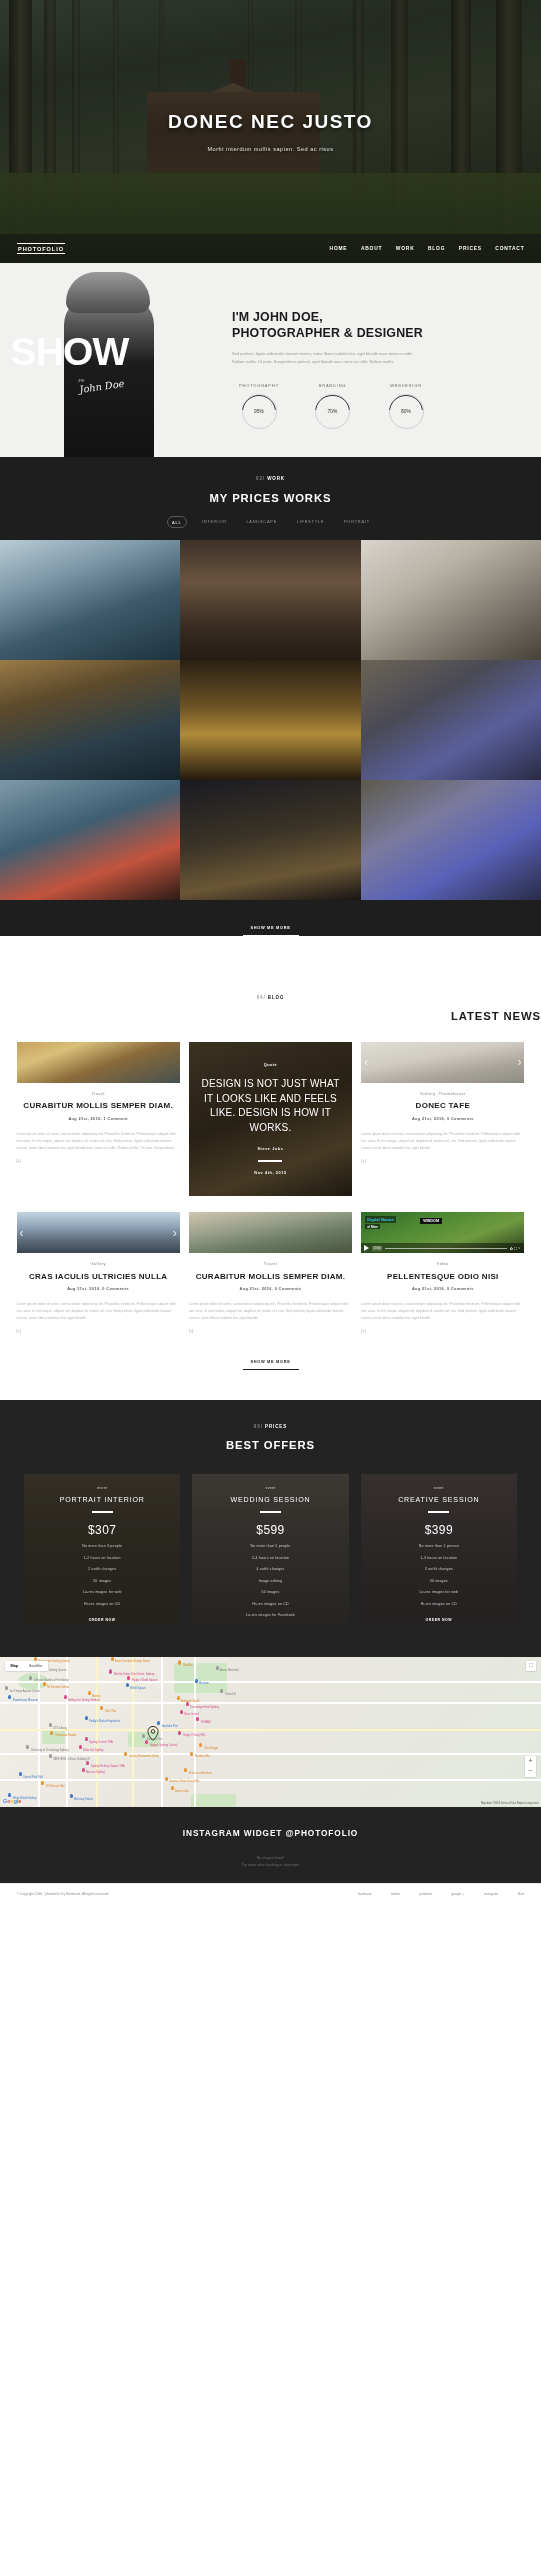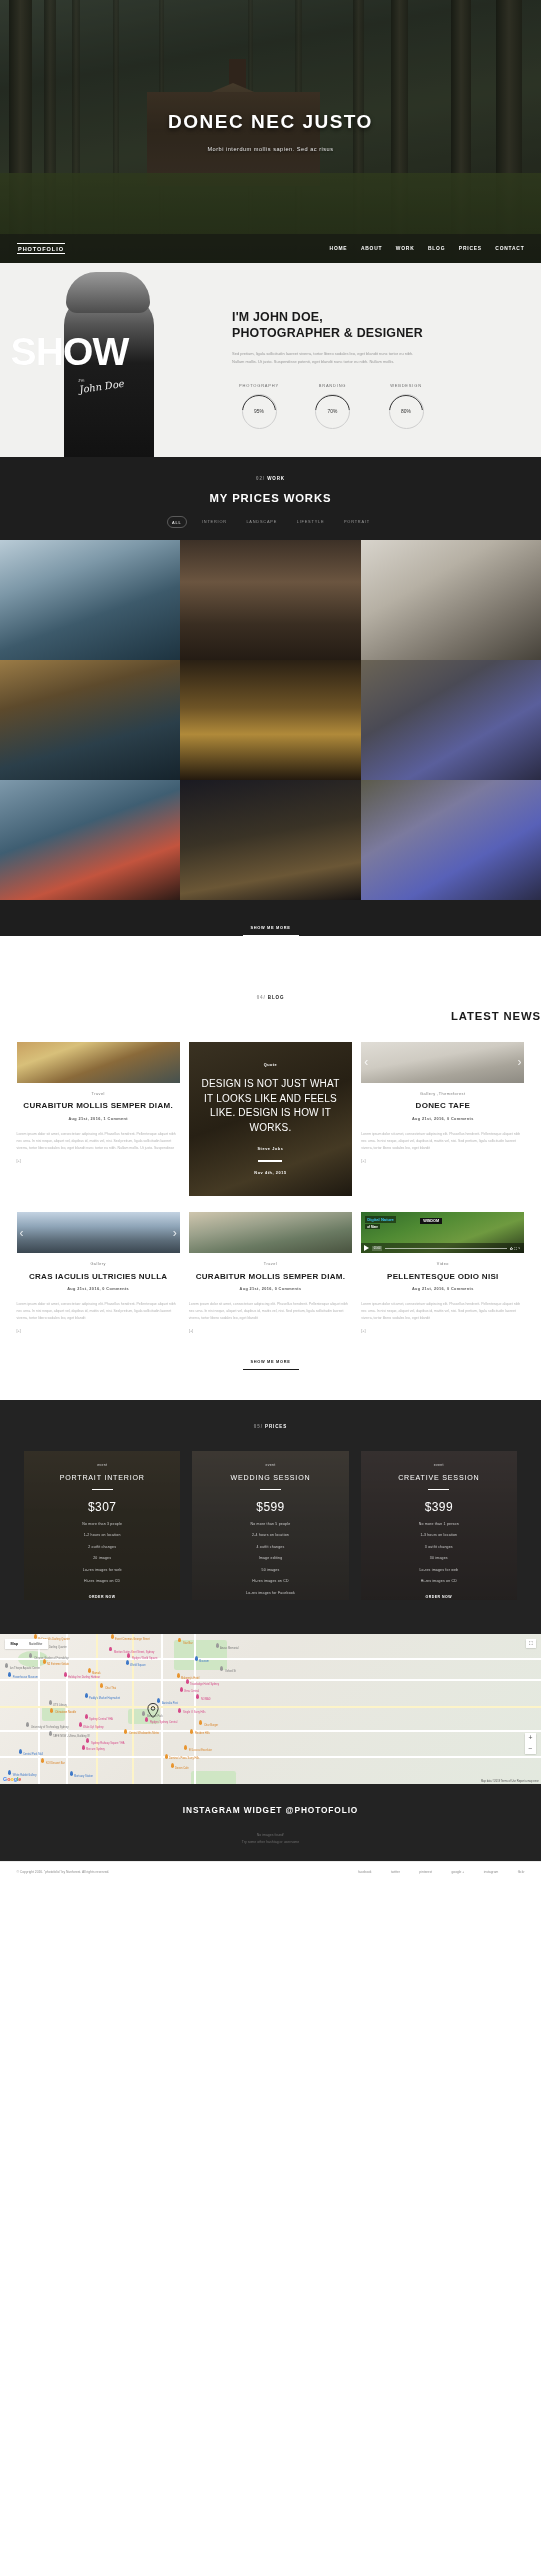--- a/index.html
+++ b/index.html
@@ -480,20 +480,21 @@
   </div>
 
   <button class="btn-line dark">SHOW ME MORE</button>
 </section>
 
 <section class="prices">
   <div class="sec-num">
     <span>05/</span>
     <b>PRICES</b>
   </div>
+  <h2 class="sec-title-dark">BEST OFFERS</h2>
 
   <div class="price-row">
     <div class="price-card pc1">
       <div class="pc-inner">
         <div class="pc-event">event</div>
         <div class="pc-name">PORTRAIT INTERIOR</div>
         <div class="pc-rule"></div>
         <div class="pc-price">$307</div>
         <div class="pc-feat">No more than 3 people</div>
         <div class="pc-feat">1-2 hours on location</div>

